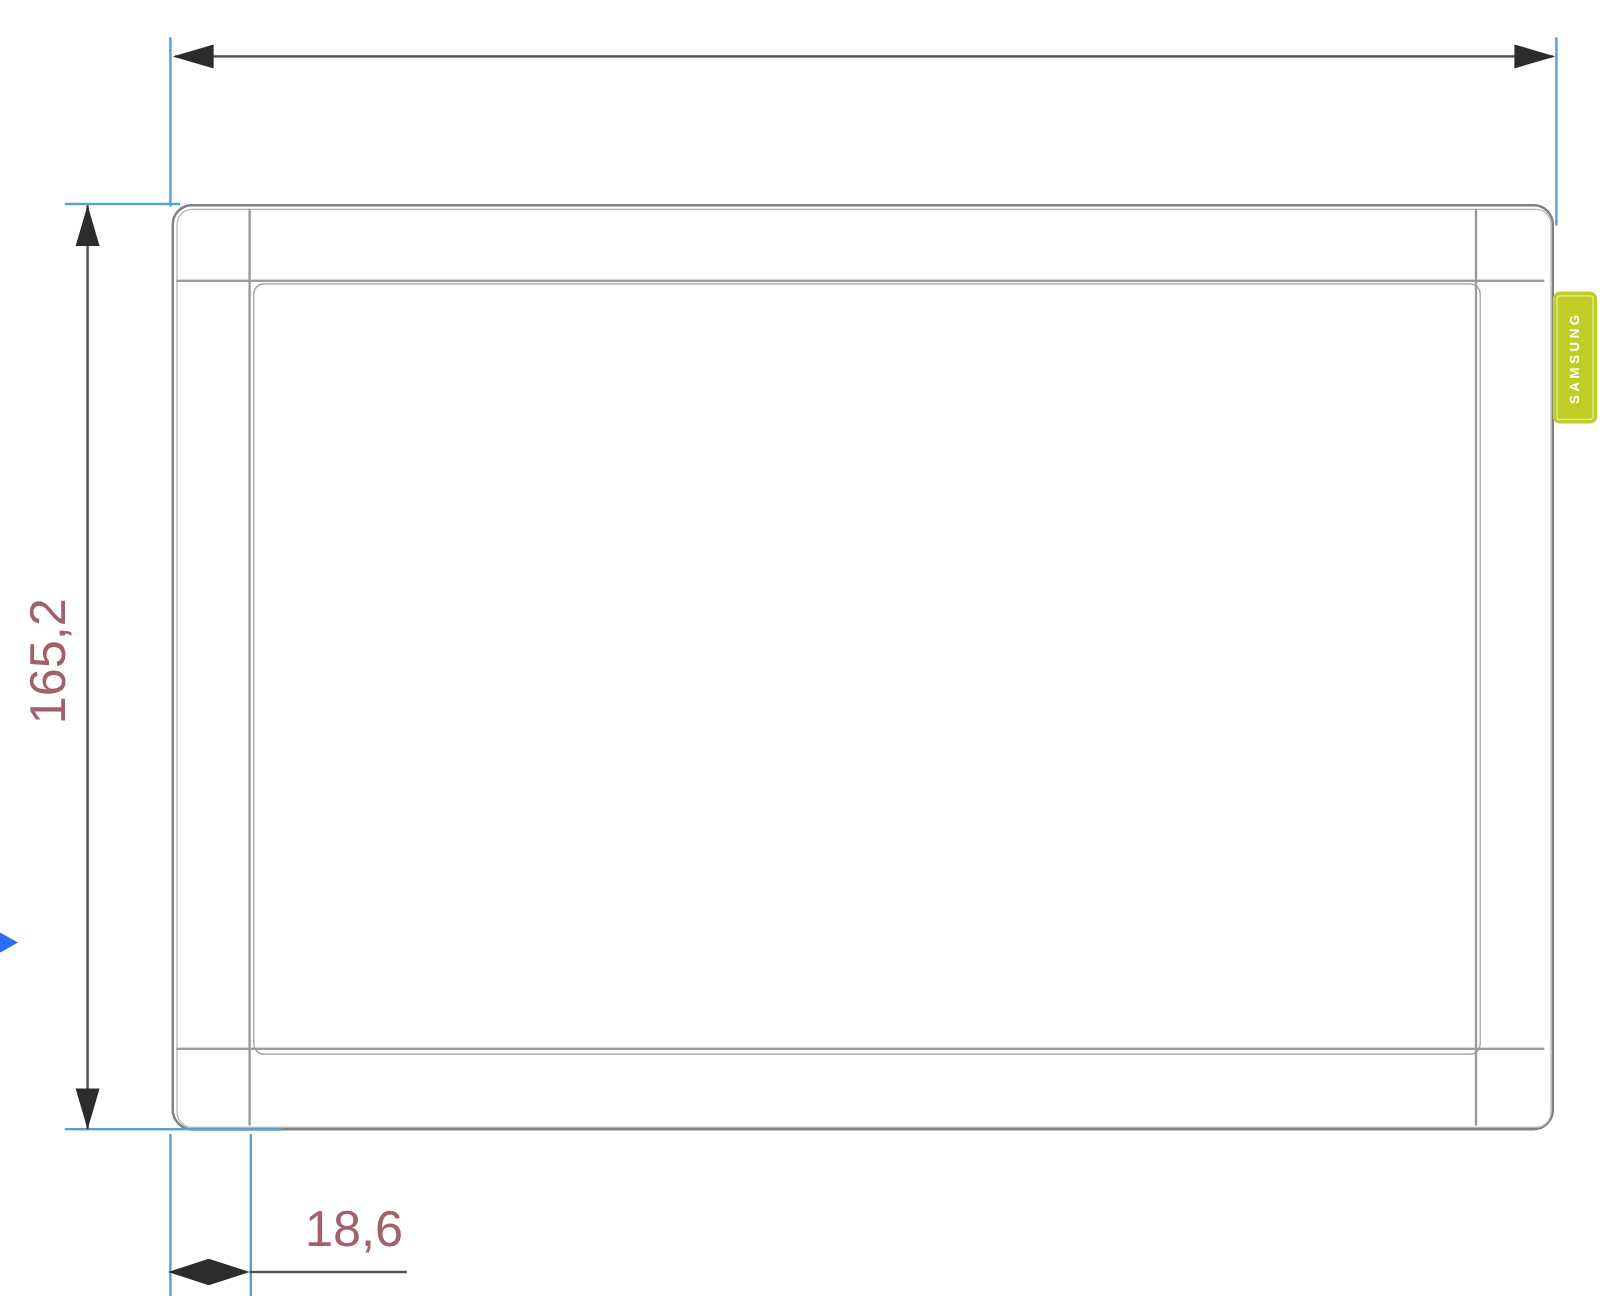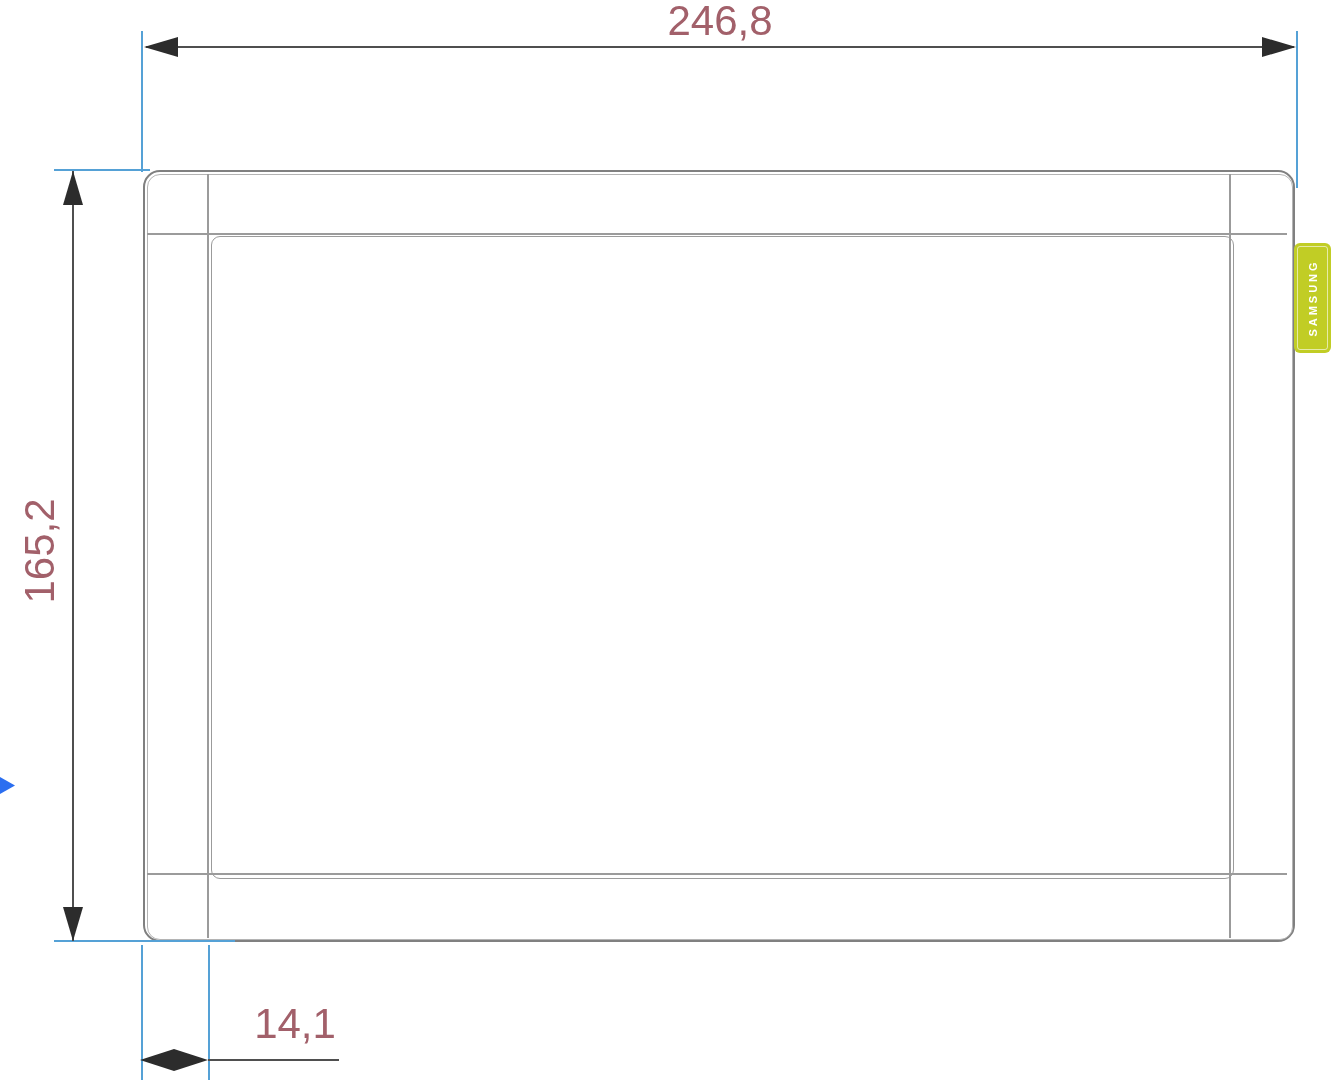--- a/index.html
+++ b/index.html
@@ -128,30 +128,29 @@
 
   <div class="badge">
     <span class="brand">SAMSUNG</span>
   </div>
 
   <div class="extline" style="left:141px; top:31px; width:1.5px; height:141px;"></div>
   <div class="extline" style="left:1296px; top:31px; width:1.5px; height:157px;"></div>
   <div class="dimline" style="left:146px; top:46px; width:1148px; height:1.5px;"></div>
   <div class="arrow left" style="left:144px; top:37px;"></div>
   <div class="arrow right" style="left:1262px; top:37px;"></div>
-  <div class="dim-label" style="left:560px; top:0px; width:320px;">246,8</div>
 
   <div class="extline" style="left:54px; top:169px; width:96px; height:1.5px;"></div>
   <div class="extline" style="left:54px; top:940px; width:181px; height:1.5px;"></div>
   <div class="dimline" style="left:72px; top:171px; width:1.5px; height:770px;"></div>
   <div class="arrow up" style="left:63px; top:171px;"></div>
   <div class="arrow down" style="left:63px; top:907px;"></div>
   <div class="dim-label rot" style="left:-70px; top:530px; width:220px;">165,2</div>
 
   <div class="extline" style="left:141px; top:945px; width:1.5px; height:135px;"></div>
   <div class="extline" style="left:208px; top:945px; width:1.5px; height:135px;"></div>
   <div class="diamond"></div>
   <div class="dimline" style="left:208px; top:1059px; width:131px; height:1.5px;"></div>
-  <div class="dim-label" style="left:230px; top:1003px; width:130px;">14,1</div>
+  <div class="dim-label" style="left:230px; top:1003px; width:130px;">18,6</div>
 
   <div class="cursor-arrow"></div>
 
 </div>
 
 </body></html>

